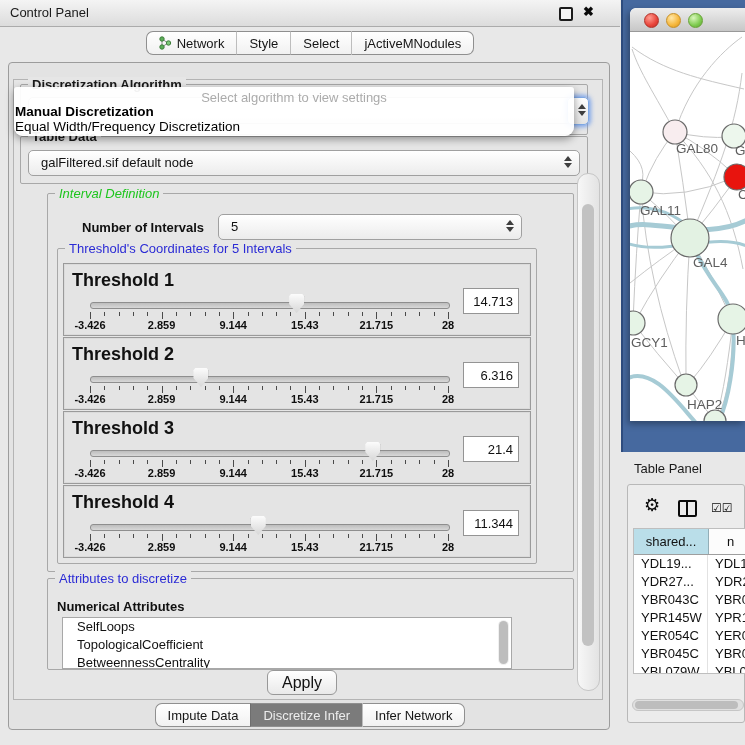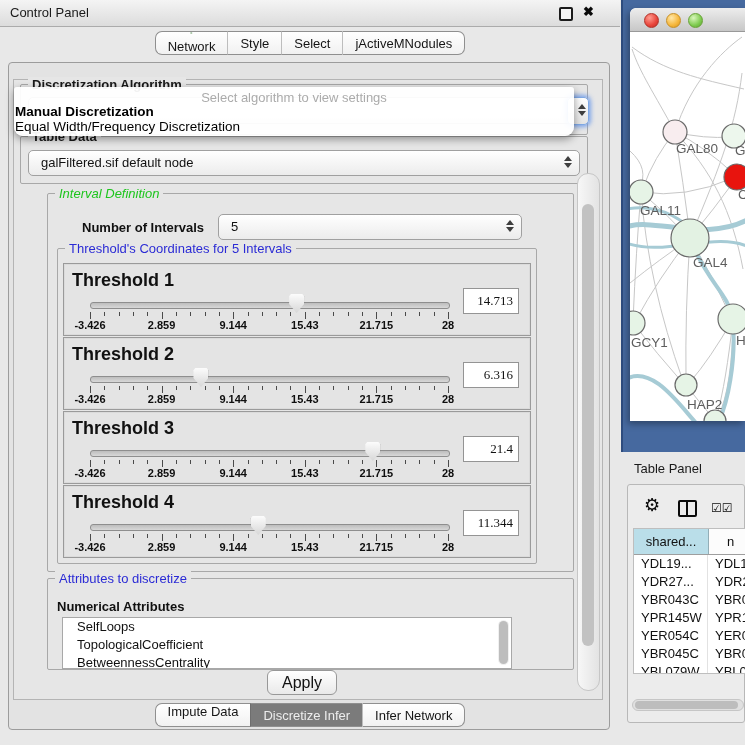--- a/index.html
+++ b/index.html
@@ -12,21 +12,21 @@
   .cp-title{left:10px;top:5px;font-size:13px;color:#1A1A1A;}
   .float-btn{left:559px;top:7px;width:10px;height:10px;border:2px solid #1C1C1C;border-radius:2px;background:#F6F6F6;}
   .close-btn{left:583px;top:4px;font-size:13px;font-weight:bold;color:#0A0A0A;}
 
   
   .tabbar{display:flex;justify-content:center;width:620px;left:0;}
   .top-tabs{top:31px;}
   .bottom-tabs{top:703px;}
   .tab{height:22px;padding:0 12px;font-size:13px;display:flex;align-items:center;gap:5px;
     background:linear-gradient(#FFFFFF,#F1F1F1);border-top:1px solid #8F8F8F;border-bottom:1px solid #8F8F8F;color:#151515;cursor:default;}
-  .tab.first{border-left:1px solid #8F8F8F;border-radius:7px 0 0 7px;flex-direction:column;}
+  .tab.first{border-left:1px solid #8F8F8F;border-radius:7px 0 0 7px;}
   .tab.last{border-right:1px solid #8F8F8F;border-radius:0 7px 7px 0;}
   .tab.mid{border-left:1px solid #BDBDBD;}
   .tab.selected{background:#7B7B7B;color:#EDEDED;border-left:1px solid #6E6E6E;}
 
   
   .main-panel{left:8px;top:62px;width:600px;height:666px;border:1px solid #9C9C9C;border-radius:4px;background:#E3E3E3;}
   .viewport{left:13px;top:79px;width:588px;height:619px;border:1px solid #B4B4B4;background:#E6E6E6;}
 
   .group{border:1px solid #A8A8A8;border-radius:2px;background:#E6E6E6;}
   .group-title{position:absolute;top:-8px;left:7px;background:#E6E6E6;padding:0 4px;font-size:13px;white-space:nowrap;}
@@ -65,21 +65,21 @@
   .thr-row{position:absolute;left:63px;width:466px;height:71px;border:1px solid #9A9A9A;background:#E4E4E4;box-shadow:inset 0 0 0 1px #DBDBDB;}
   .thr-label{position:absolute;left:8px;top:6px;font-size:18px;font-weight:bold;}
   .thr-track{position:absolute;left:26px;top:38px;width:358px;height:5px;background:linear-gradient(#BDBDBD,#D8D8D8);border:1px solid #8E8E8E;border-radius:3px;}
   .thr-handle{position:absolute;top:30px;width:15px;height:19px;background:linear-gradient(#FCFCFC,#D7D7D7);
     clip-path:polygon(12% 0,88% 0,100% 12%,100% 52%,50% 100%,0 52%,0 12%);filter:drop-shadow(0 0 1px #7E7E7E);}
   .ticks{position:absolute;left:26px;top:48px;width:359px;height:8px;}
   .tick{position:absolute;top:0;width:1px;height:4px;background:#4A4A4A;}
   .tick.major{height:7px;}
   .scale-lbl{position:absolute;top:55px;width:64px;text-align:center;font-size:11px;font-weight:bold;color:#0E0E0E;}
   .thr-value{position:absolute;left:399px;top:24px;width:49px;height:24px;background:#FFF;border:1px solid #949494;
-    font-size:13px;text-align:right;padding:0 5px 0 0;font-family:Liberation Serif, serif;color:#111;}
+    font-size:13px;text-align:right;padding:0 5px 0 0;font-family:Liberation Sans, sans-serif;color:#111;}
 
   
   .attrs-sub{left:57px;top:599px;font-size:13px;font-weight:bold;}
   .attr-list{left:62px;top:617px;width:448px;height:50px;background:#FFF;border:1px solid #A8A8A8;overflow:hidden;}
   .attr-item{height:18px;line-height:18px;padding-left:14px;font-size:13px;white-space:nowrap;}
   .list-scroll{position:absolute;right:2px;top:2px;width:11px;height:45px;background:#F0F0F0;border-radius:6px;}
   .list-scroll .thumb{position:absolute;left:1px;top:1px;width:9px;height:43px;background:#BDBDBD;border-radius:5px;}
 
   .apply-btn{left:267px;top:670px;width:68px;height:23px;border:1px solid #989898;border-radius:6px;
     background:linear-gradient(#FFFFFF,#E9E9E9);font-size:16px;text-align:center;line-height:23px;}

